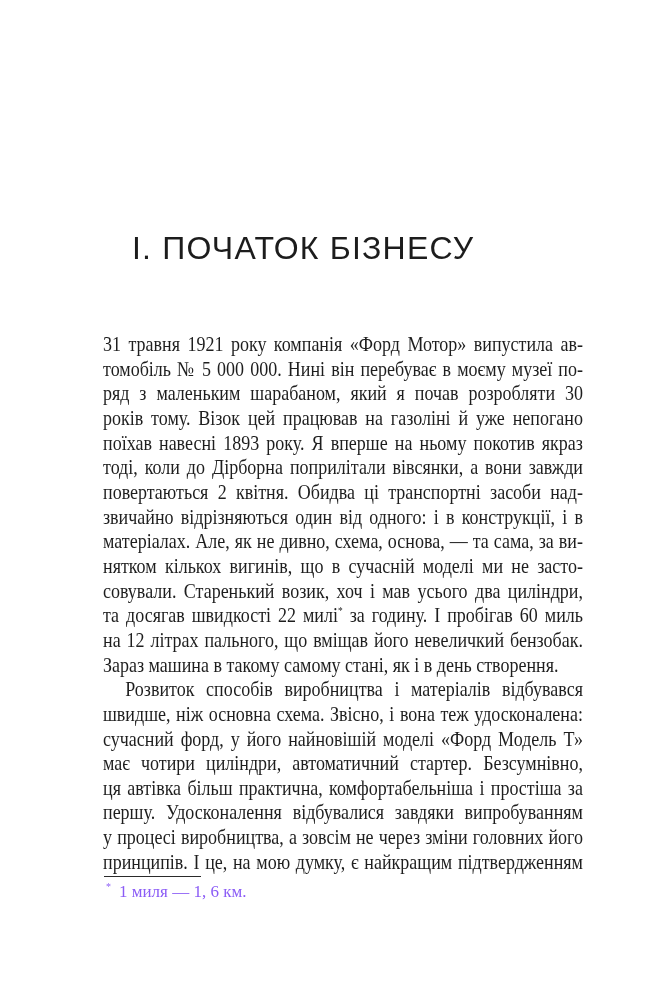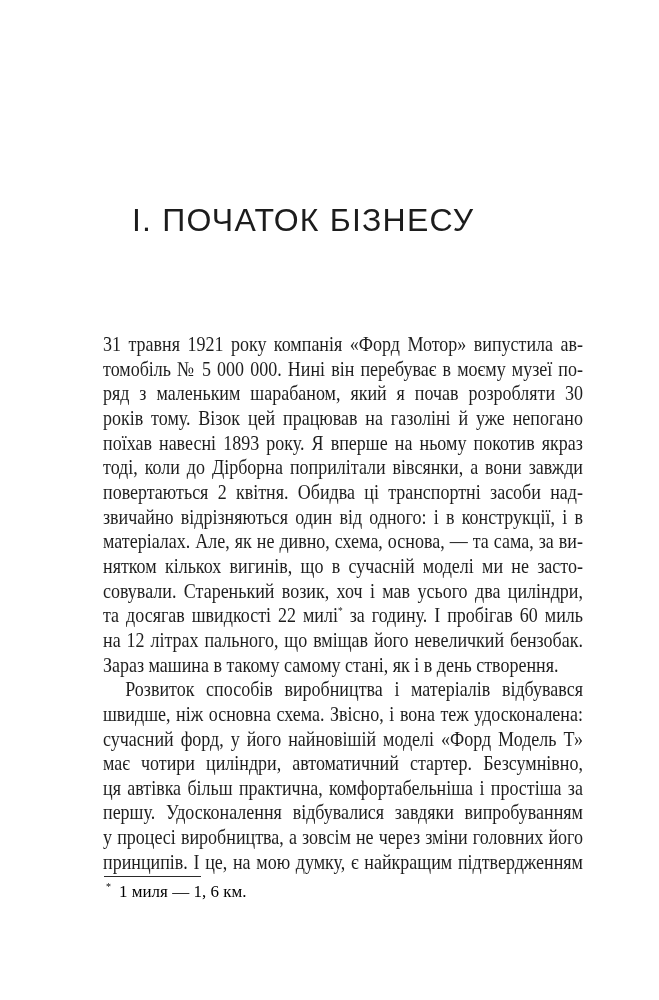--- a/index.html
+++ b/index.html
@@ -11,21 +11,21 @@
     position: relative;
     width: 659px;
     height: 1000px;
     background: #ffffff;
     overflow: hidden;
     font-family: "Liberation Serif", serif;
   }
   .chapter-title {
     position: absolute;
     left: 132px;
-    top: 202px;
+    top: 230px;
     font-family: "Liberation Sans", sans-serif;
     font-weight: 300;
     font-size: 32px;
     letter-spacing: 1.2px;
     color: #1c1c1c;
     white-space: nowrap;
   }
   .text-block {
     position: absolute;
     left: 103px;
@@ -60,21 +60,21 @@
     width: 97px;
     height: 0;
     border-top: 1.5px solid #2a2a2a;
   }
   .footnote {
     position: absolute;
     left: 106px;
     top: 881px;
     font-size: 17px;
     line-height: 22px;
-    color: #000000;
+    color: #8b5cf6;
     white-space: nowrap;
   }
   .footnote .fn-marker {
     font-size: 10px;
     vertical-align: super;
     line-height: 0;
     margin-right: 8px;
   }
 </style>
 </head>

